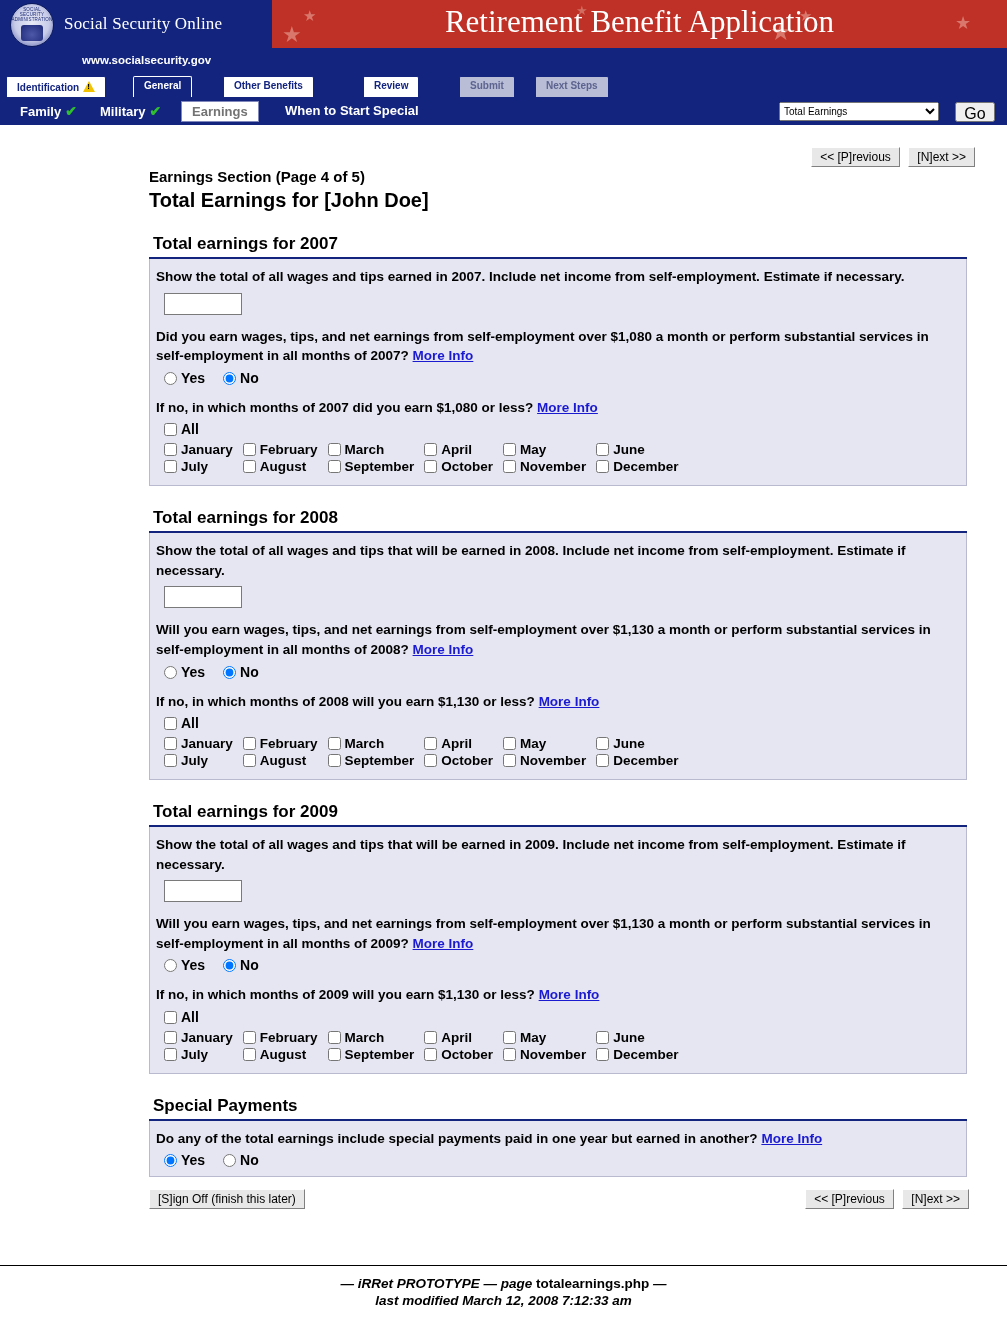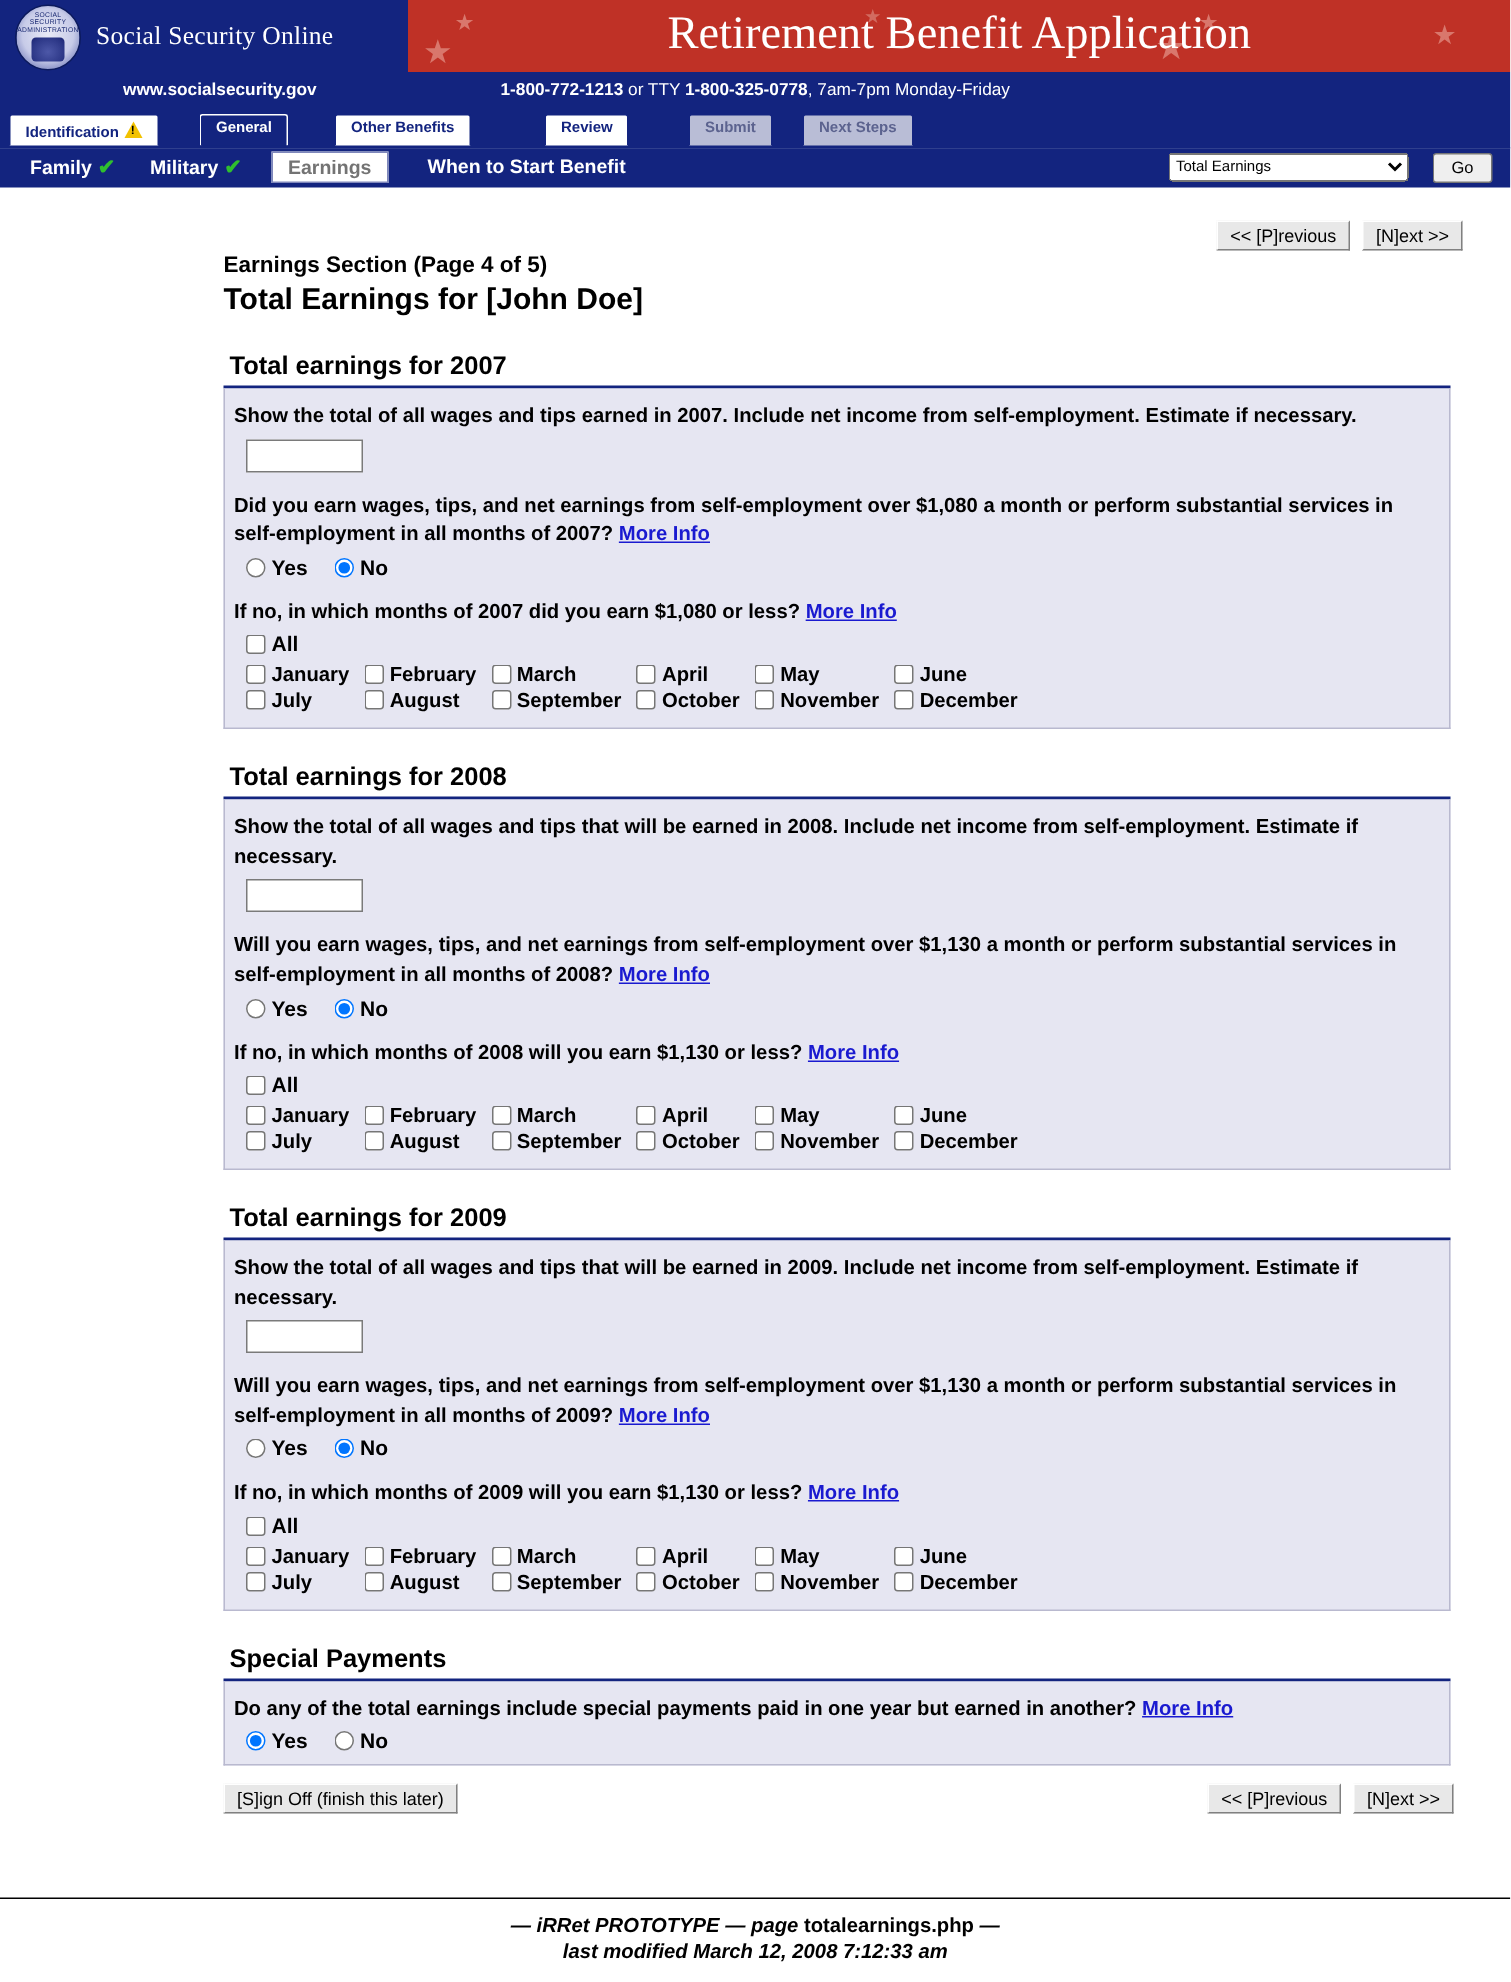--- a/index.html
+++ b/index.html
@@ -192,21 +192,21 @@
     right: 68px; top: 3px;
     width: 160px;
     height: 19px;
     font-size: 10px;
     font-family: "Liberation Sans", sans-serif;
   }
   .go-btn {
     position: absolute;
     right: 12px; top: 3px;
     width: 40px; height: 20px;
-    font-size: 11px;
+    font-size: 16px;
     font-family: "Liberation Sans", sans-serif;
   }
 
   
   .navbtn {
     font-family: "Liberation Sans", sans-serif;
     font-size: 12px;
     padding: 2px 8px;
     background: #e8e8e8;
     border: 1px solid #808080;
@@ -342,23 +342,20 @@
     <span class="star s2">★</span>
     <span class="star s3">★</span>
     <span class="star s4">★</span>
     <span class="star s5">★</span>
     <span class="star s6">★</span>
     <div class="banner-title">Retirement Benefit Application</div>
   </div>
 
   <div class="subbanner">
     <span class="url">www.socialsecurity.gov</span>
-    <span class="phones">
-      <b>1-800-772-1213</b><span> or TTY </span><b>1-800-325-0778</b><span>, 7am-7pm Monday-Friday</span>
-    </span>
   </div>
 
   <div class="tabbar">
     <div class="tab inactive" style="left:6px;">
       <span>Identification</span><span class="warn-icon"></span>
     </div>
     <div class="tab active" style="left:133px;">
       <span>General</span>
     </div>
     <div class="tab inactive" style="left:223px;">
@@ -379,21 +376,21 @@
     <span class="subnav-item" style="left:20px;">
       <span>Family</span><span class="check">✔</span>
     </span>
     <span class="subnav-item" style="left:100px;">
       <span>Military</span><span class="check">✔</span>
     </span>
     <span class="subnav-item current" style="left:181px;">
       <span>Earnings</span>
     </span>
     <span class="subnav-item" style="left:285px;">
-      <span>When to Start Benefit</span>
+      <span>When to Start Special</span>
     </span>
     <select class="jump-select">
       <option>Total Earnings</option>
     </select>
     <button class="go-btn">Go</button>
   </div>
 
   <div class="topnav">
     <button class="navbtn">&lt;&lt; [P]revious</button>
     <button class="navbtn">[N]ext &gt;&gt;</button>

